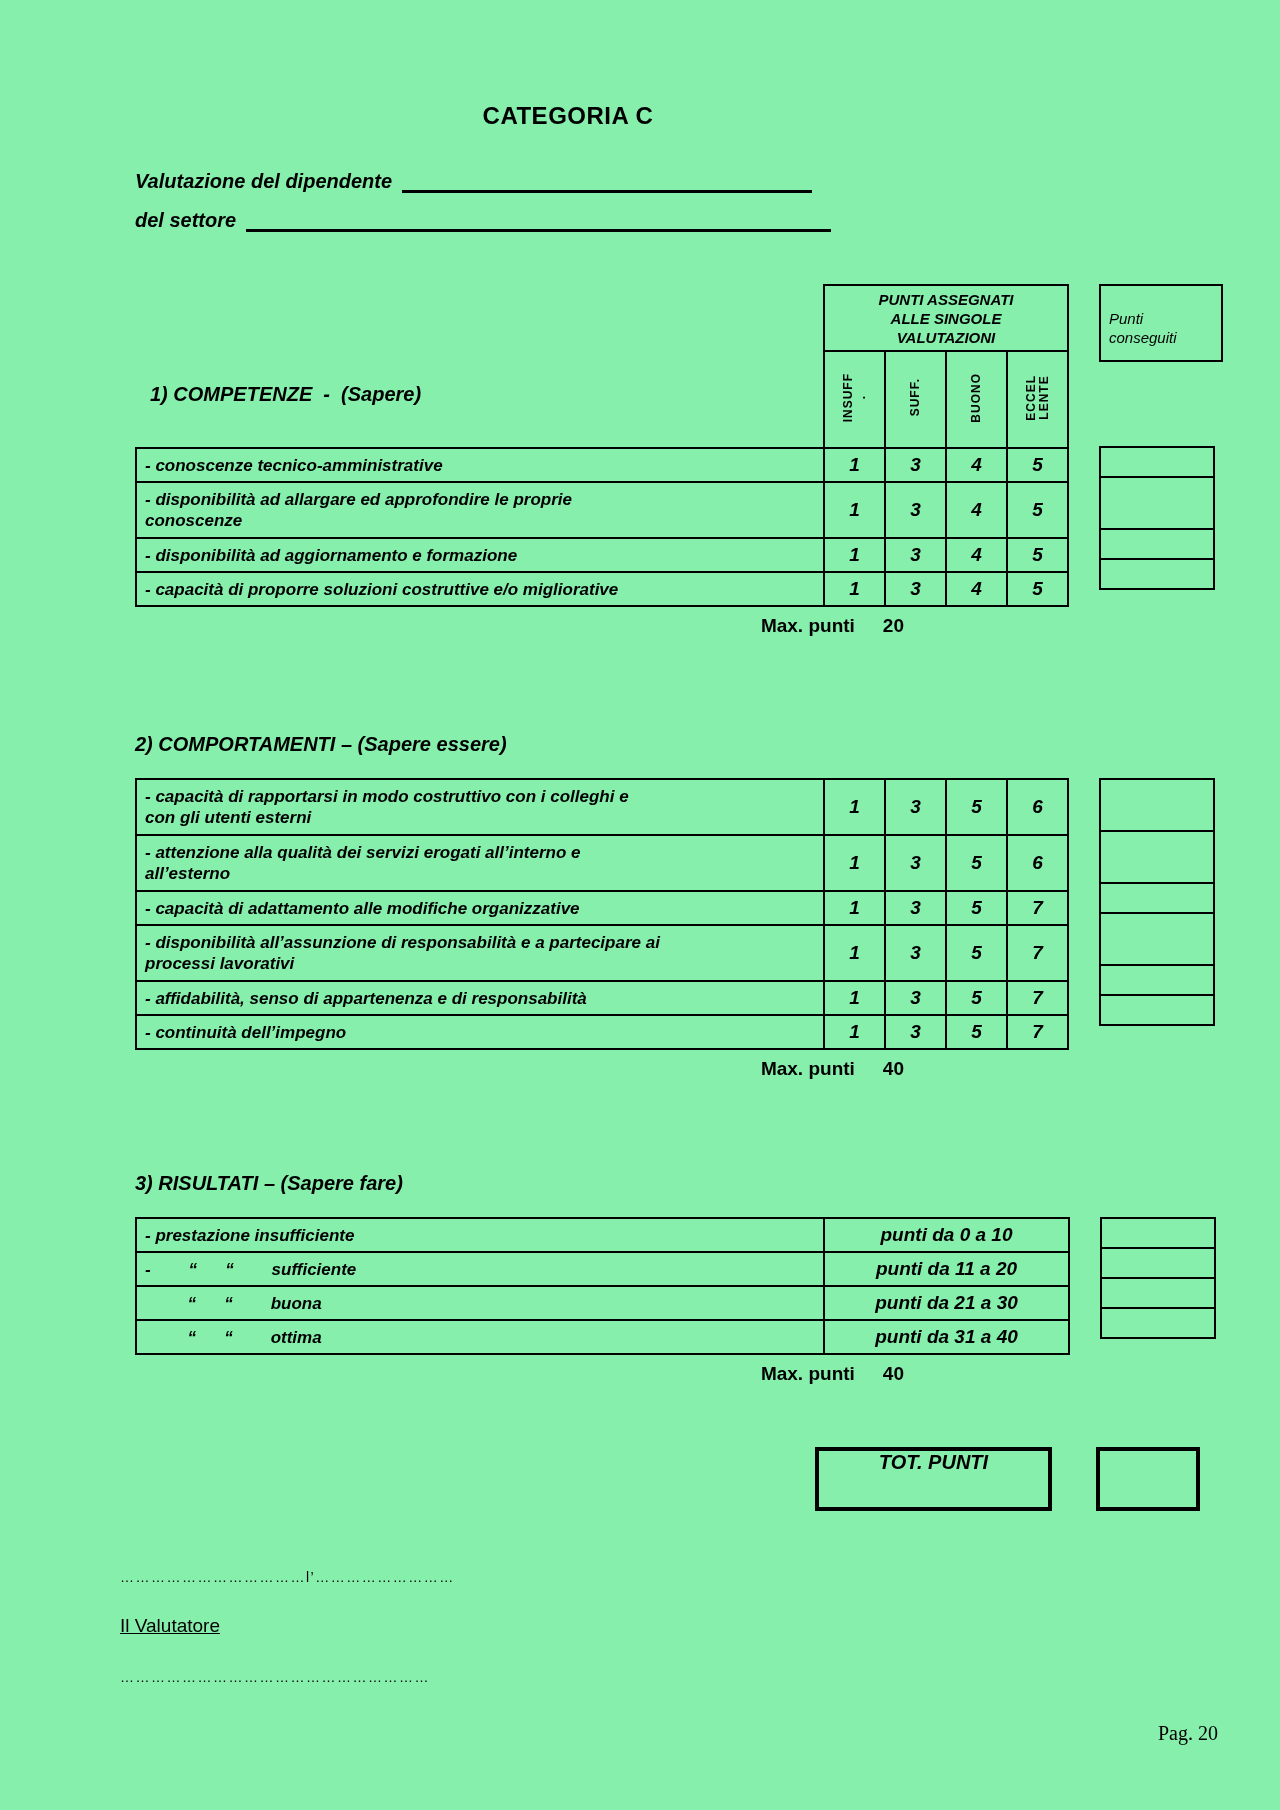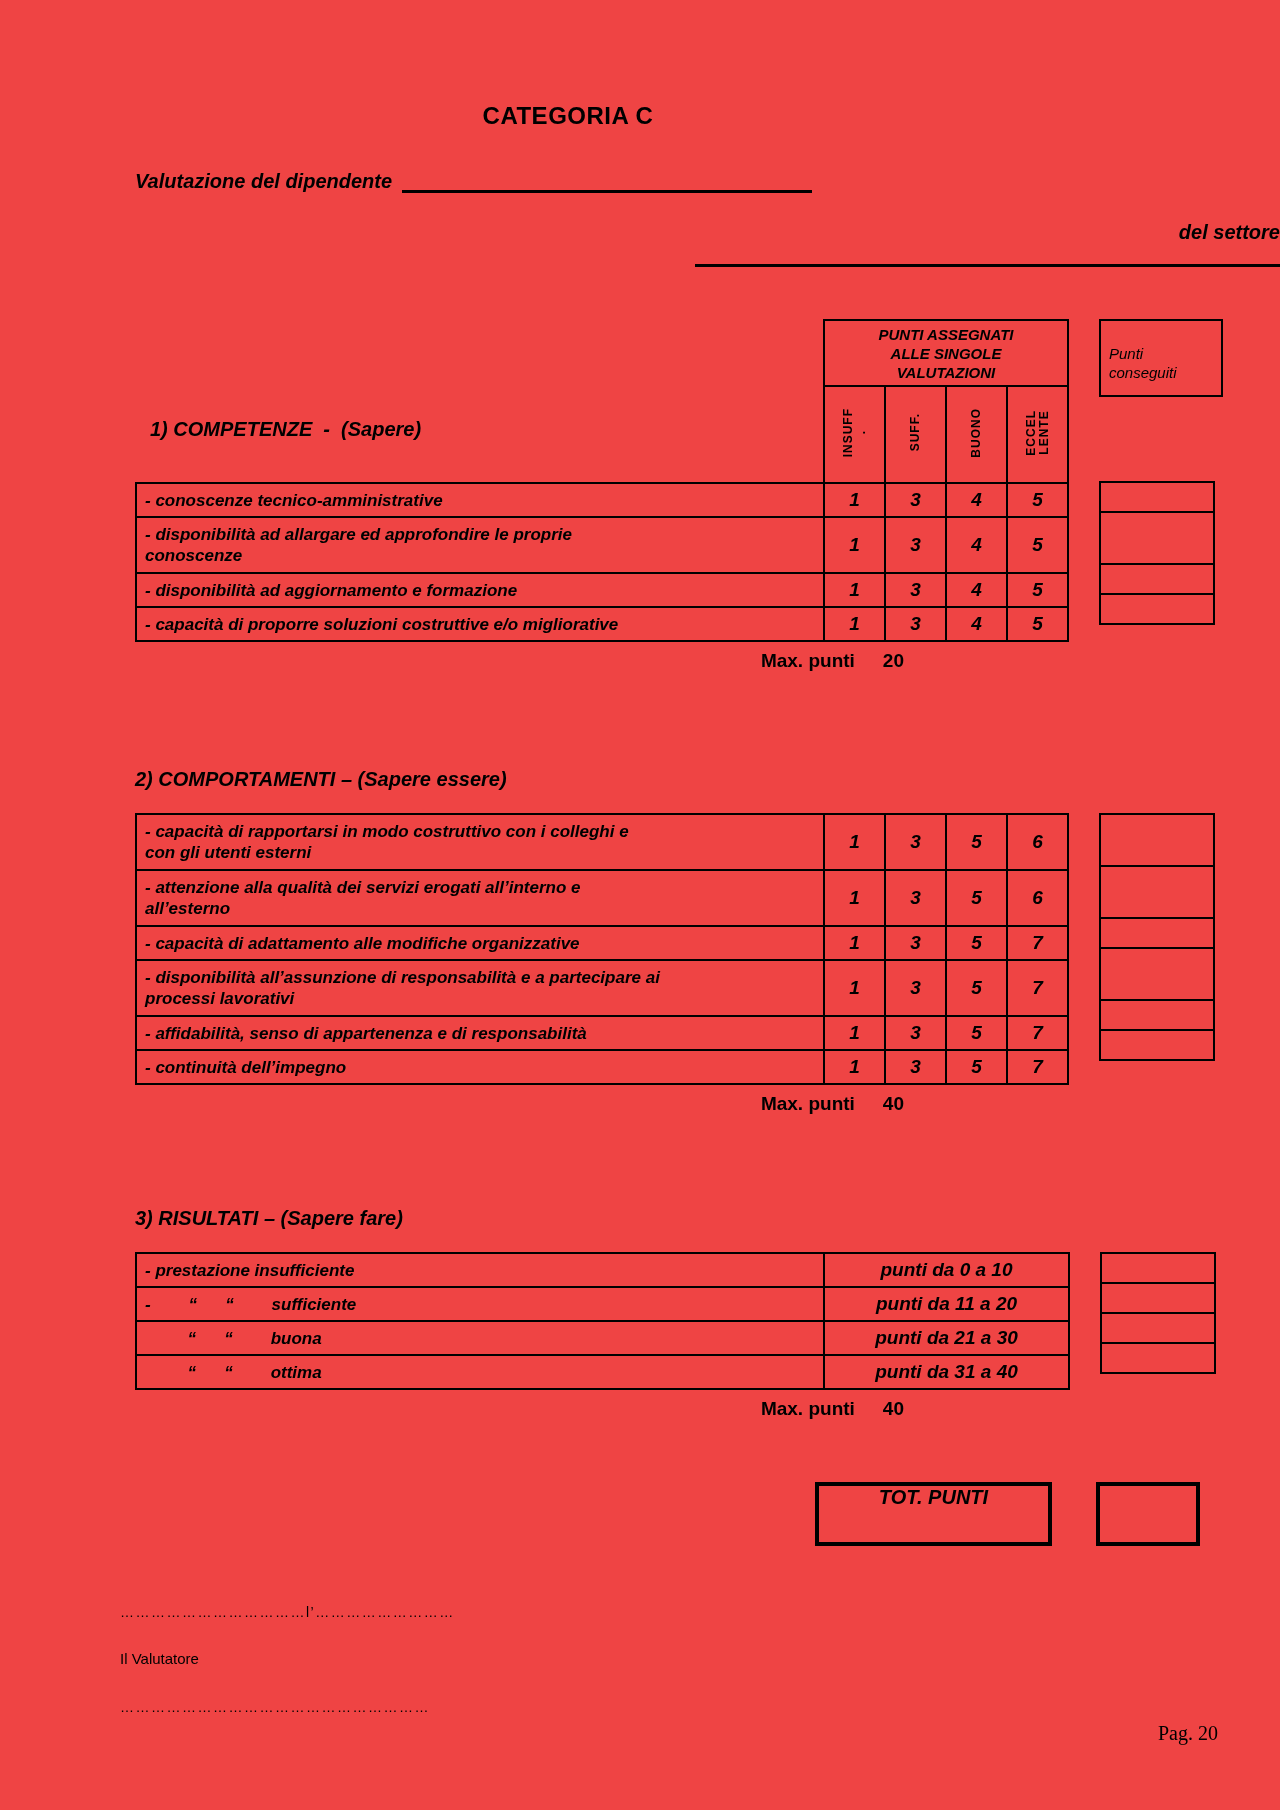--- a/index.html
+++ b/index.html
@@ -1,28 +1,28 @@
 <!DOCTYPE html>
 <html><head>
 <meta charset="utf-8">
 <style>
   * { margin:0; padding:0; box-sizing:content-box; }
   body { background:#888; }
   .page {
     width:1280px; height:1810px; position:relative;
-    background:#ef4444; color:#000;
+    background:#86efac; color:#000;
     font-family:"Liberation Sans", sans-serif;
     overflow:hidden;
   }
   .title {
     margin:102px 0 0 168px; width:800px; text-align:center;
     font-size:24px; font-weight:bold; letter-spacing:0.5px;
   }
   .fill-row { margin:40px 0 0 135px; display:flex; align-items:flex-end; }
-  .fill-row.second { margin-top:28px;flex-direction:column; }
+  .fill-row.second { margin-top:16px; }
   .fill-lbl { font-size:20px; font-weight:bold; font-style:italic; }
   .fill-line { display:inline-block; border-bottom:3px solid #000; height:20px; margin-left:10px; }
   .w410 { width:410px; }
   .w585 { width:585px; }
 
   .sec-flex { margin:52px 0 0 135px; display:flex; align-items:flex-start; }
   .sec-flex.later { margin-top:22px; }
 
   table.main-tbl { border-collapse:collapse; table-layout:fixed; }
   col.c-desc { width:688px; }
@@ -80,21 +80,21 @@
 
   .tot-row { margin:62px 0 0 815px; display:flex; align-items:flex-start; }
   .tot-box {
     width:229px; height:56px; border:4px solid #000;
     text-align:center; padding-top:0;
     font-size:20px; font-weight:bold; font-style:italic;
   }
   .tot-val-box { width:96px; height:56px; border:4px solid #000; margin-left:44px; }
 
   .dotline { margin:58px 0 0 120px; font-size:14px; letter-spacing:1.5px; }
-  .evaluator { margin:30px 0 0 120px; font-size:15px; }
+  .evaluator { margin:30px 0 0 120px; font-size:19px;text-decoration:underline; }
   .dotline.sig { margin-top:32px; }
   .pagenum {
     position:absolute; top:1722px; right:62px;
     font-family:"Liberation Serif", serif; font-size:20px;
   }
 </style>
 </head>
 <body>
 
 <div class="page">

